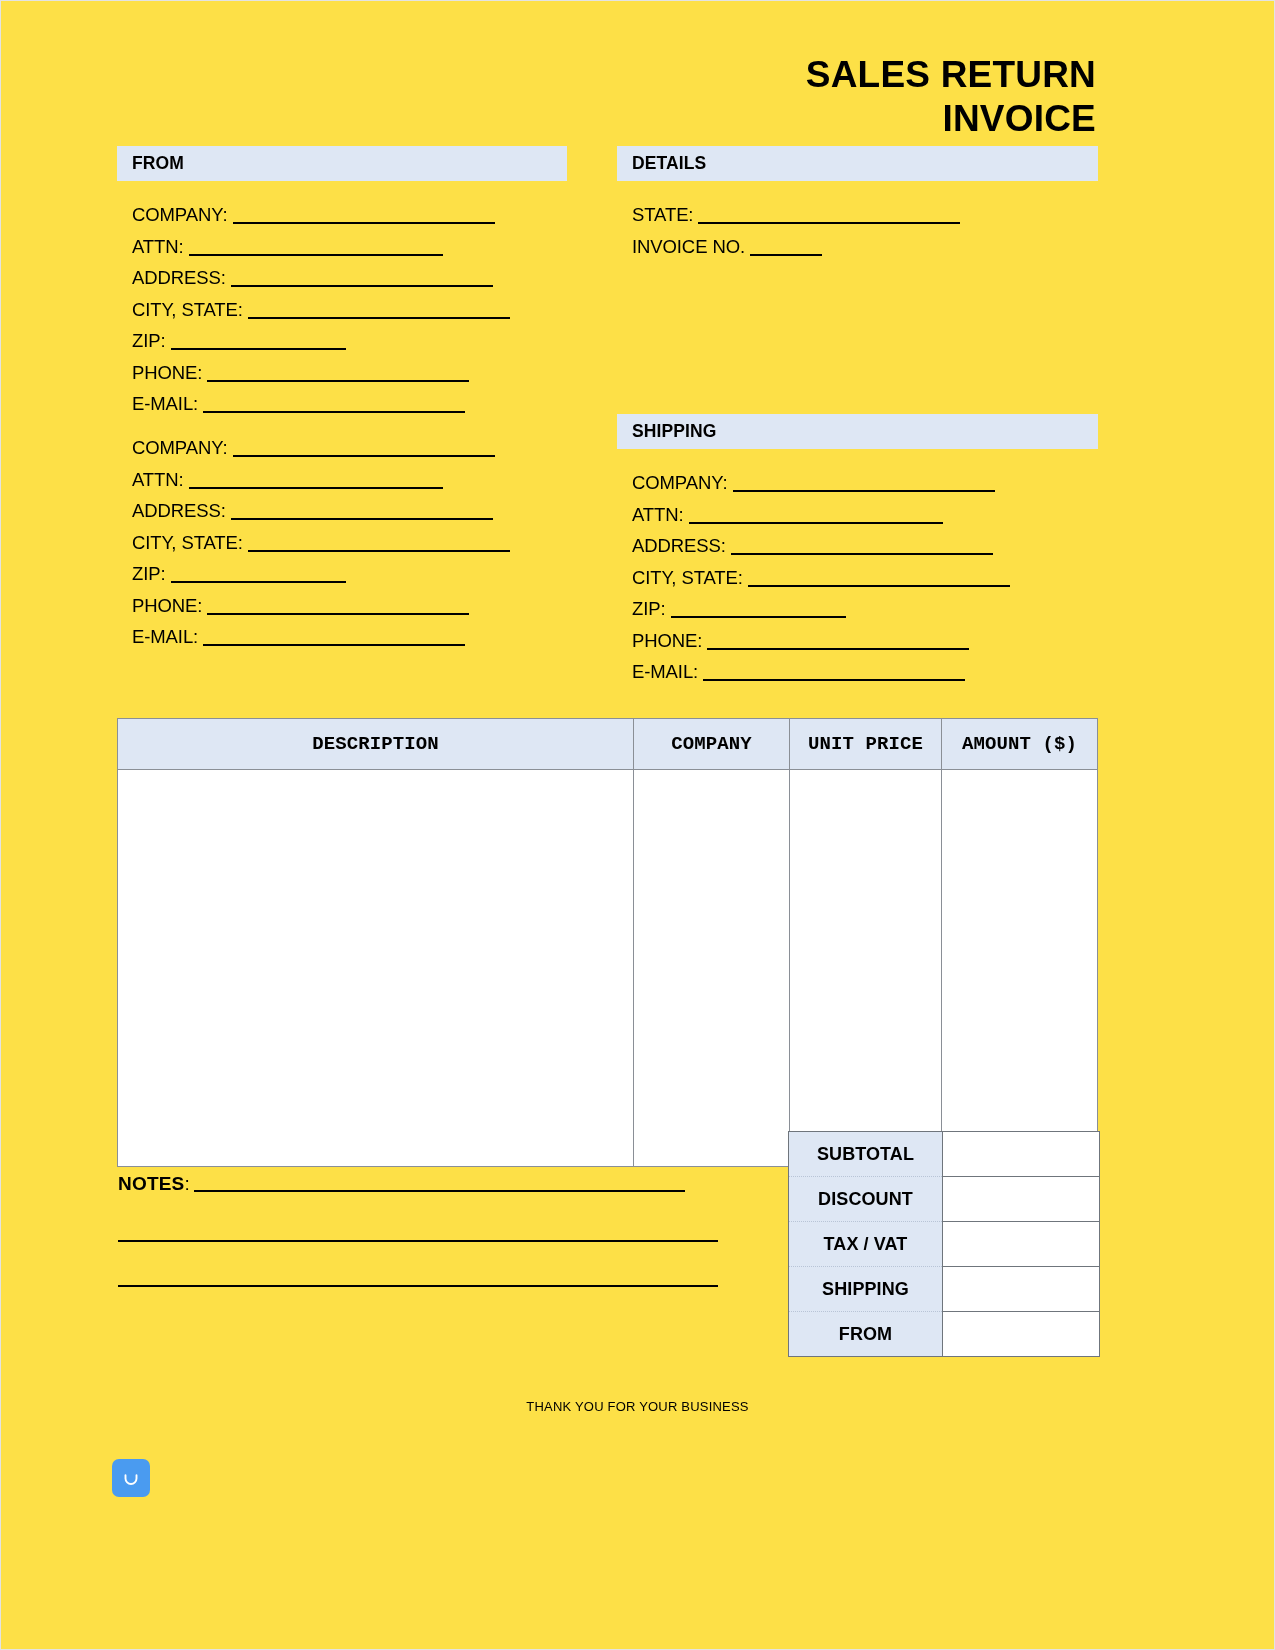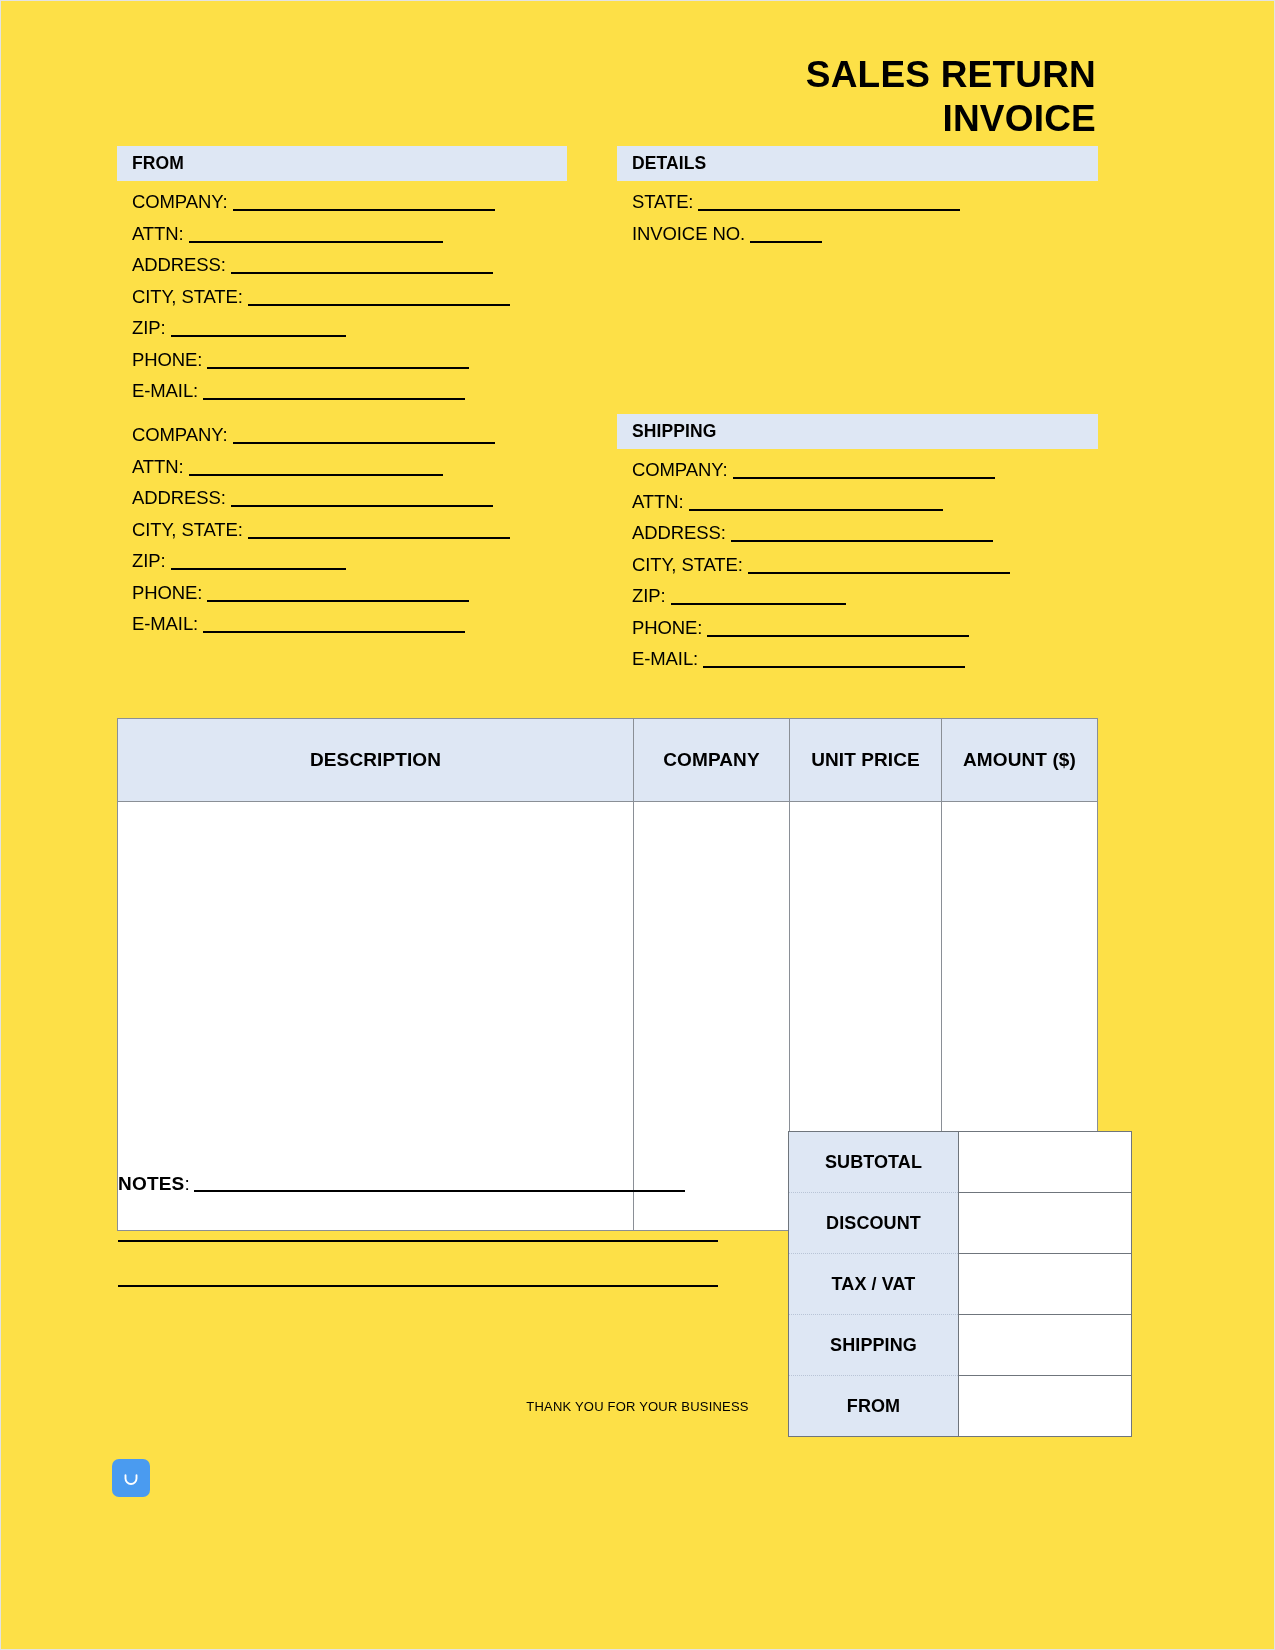--- a/index.html
+++ b/index.html
@@ -45,21 +45,21 @@
   .section-header {
     background: #dee7f4;
     font-size: 17.5px;
     font-weight: bold;
     padding: 7px 0 7px 15px;
     box-sizing: border-box;
     letter-spacing: 0.1px;
   }
   .fields {
     padding-left: 15px;
-    padding-top: 5px;
+    padding-top: 18px;
   }
   .field-row {
     font-size: 18.5px;
     line-height: 31.5px;
     white-space: nowrap;
     letter-spacing: -0.1px;
   }
   .field-label { }
   .fill {
     display: inline-block;
@@ -74,21 +74,22 @@
     position: absolute;
     left: 116px;
     top: 717px;
     width: 980px;
     border-collapse: collapse;
     table-layout: fixed;
   }
   .items-table th,
   .items-table td {
     border: 1px solid #8a8f96;
-    padding: 16px;
+    padding: 0;
+    font-family: Liberation Mono, monospace;
   }
   .items-table th {
     background: #dee7f4;
     font-size: 19px;
     font-weight: bold;
     height: 50px;
     text-align: center;
     letter-spacing: 0.1px;
   }
   .items-table td.item-cell {
@@ -104,21 +105,21 @@
   .totals {
     position: absolute;
     left: 787px;
     top: 1130px;
     width: 309px;
     border-collapse: collapse;
     table-layout: fixed;
   }
   .totals td {
     height: 44px;
-    padding: 8px;
+    padding: 0;
   }
   .totals .t-label {
     width: 153px;
     background: #dee7f4;
     font-size: 18px;
     font-weight: bold;
     text-align: center;
     border-left: 1px solid #6f757c;
     border-right: 1px solid #6f757c;
     border-top: 1px dotted #b8c4d6;

